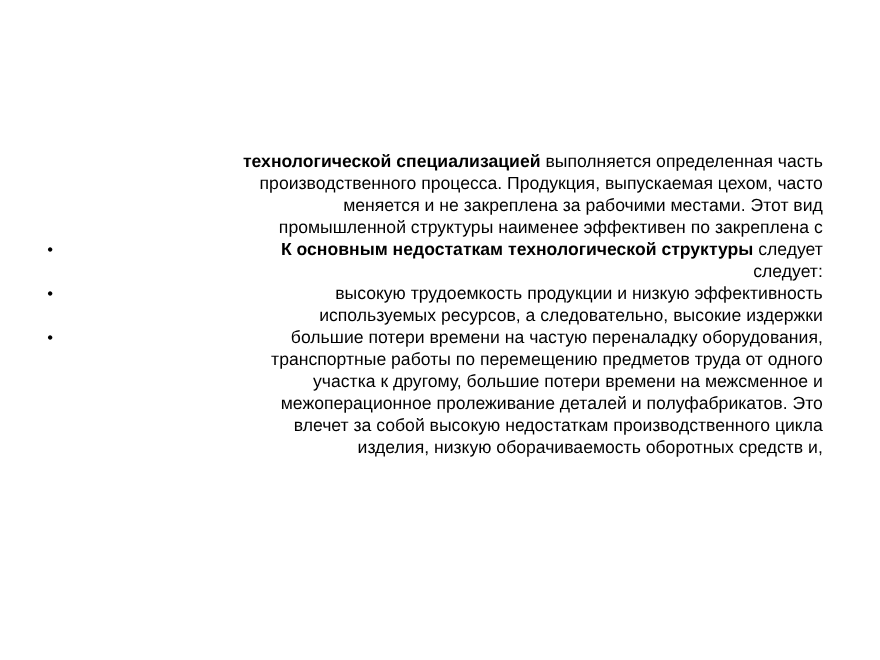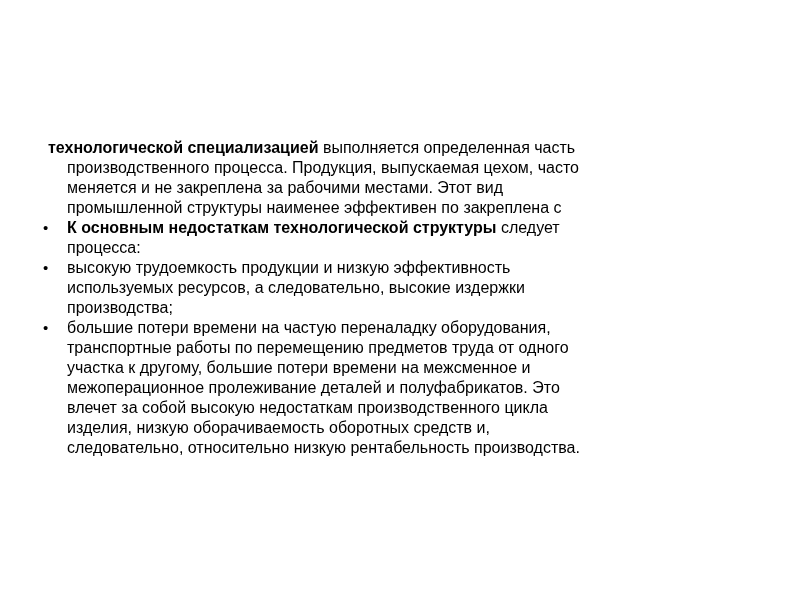--- a/index.html
+++ b/index.html
@@ -10,20 +10,21 @@
   .slide {
     position: relative;
     width: 800px;
     height: 600px;
     background: #ffffff;
     overflow: hidden;
     font-family: "Liberation Sans", sans-serif;
     font-size: 16px;
     line-height: 20px;
     color: #000000;
+    text-align: right;
   }
   .slide-body {
     position: absolute;
     left: 48px;
     top: 138px;
     width: 700px;
   }
   .block {
     position: relative;
   }
@@ -52,32 +53,30 @@
   <div class="slide-body">
       <div class="block paragraph">
         <div class="line"><span class="seg bold">технологической специализацией</span><span class="seg"> выполняется определенная часть</span></div>
         <div class="line"><span class="seg">производственного процесса. Продукция, выпускаемая цехом, часто</span></div>
         <div class="line"><span class="seg">меняется и не закреплена за рабочими местами. Этот вид</span></div>
         <div class="line"><span class="seg">промышленной структуры наименее эффективен по закреплена с</span></div>
       </div>
       <div class="block bullet">
         <span class="marker">•</span>
         <div class="line"><span class="seg bold">К основным недостаткам технологической структуры</span><span class="seg"> следует</span></div>
-        <div class="line"><span class="seg">процесса:</span></div>
+        <div class="line"><span class="seg">следует:</span></div>
       </div>
       <div class="block bullet">
         <span class="marker">•</span>
         <div class="line"><span class="seg">высокую трудоемкость продукции и низкую эффективность</span></div>
         <div class="line"><span class="seg">используемых ресурсов, а следовательно, высокие издержки</span></div>
-        <div class="line"><span class="seg">производства;</span></div>
       </div>
       <div class="block bullet">
         <span class="marker">•</span>
         <div class="line"><span class="seg">большие потери времени на частую переналадку оборудования,</span></div>
         <div class="line"><span class="seg">транспортные работы по перемещению предметов труда от одного</span></div>
         <div class="line"><span class="seg">участка к другому, большие потери времени на межсменное и</span></div>
         <div class="line"><span class="seg">межоперационное пролеживание деталей и полуфабрикатов. Это</span></div>
         <div class="line"><span class="seg">влечет за собой высокую недостаткам производственного цикла</span></div>
         <div class="line"><span class="seg">изделия, низкую оборачиваемость оборотных средств и,</span></div>
-        <div class="line"><span class="seg">следовательно, относительно низкую рентабельность производства.</span></div>
       </div>
     </div>
 </div>
 
 </body></html>

